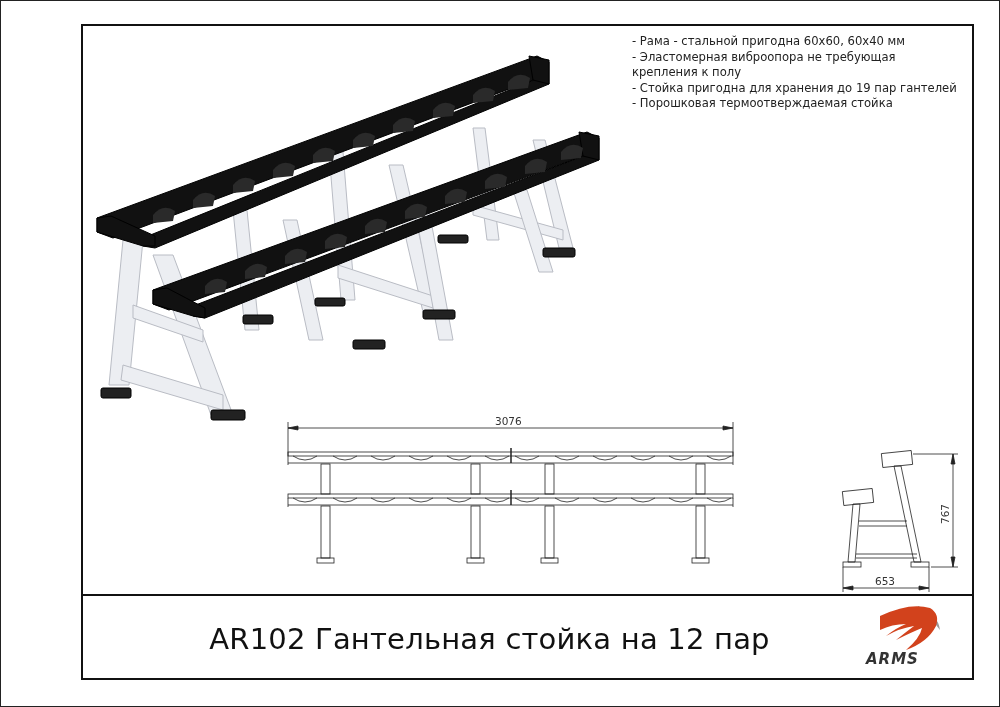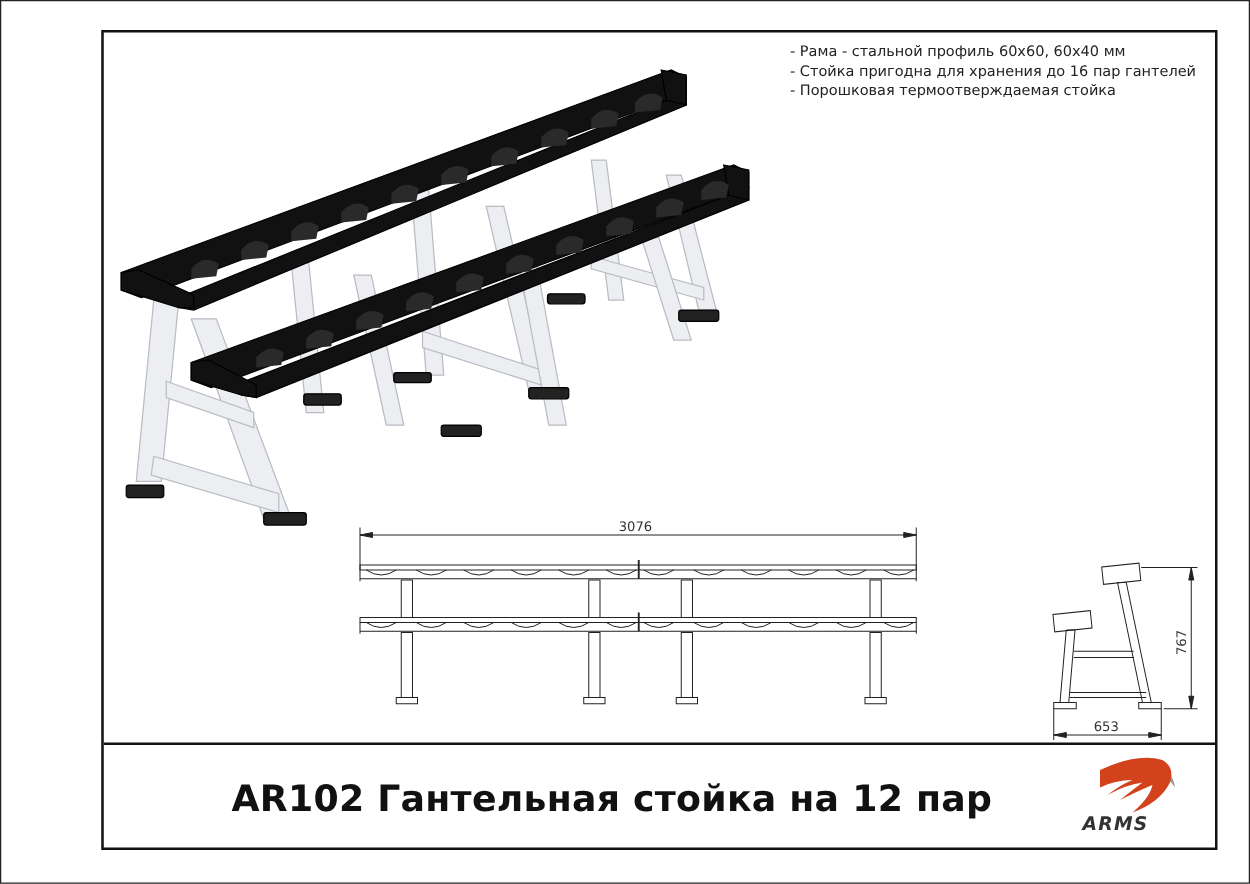--- a/index.html
+++ b/index.html
@@ -3,21 +3,21 @@
 <meta charset="utf-8">
 <style>
   html, body { margin:0; padding:0; background:#ffffff; }
   body { width:1000px; height:707px; position:relative; overflow:hidden;
          font-family:"DejaVu Sans","Liberation Sans",sans-serif; color:#1a1a1a; }
   .outer { position:absolute; left:0; top:0; width:998px; height:705px; border:1px solid #222; }
   .frame { position:absolute; left:81px; top:24px; width:889px; height:652px; border:2px solid #111; }
   .divider { position:absolute; left:0; right:0; top:568px; height:0; border-top:2px solid #111; }
   .features { position:absolute; left:549px; top:8px; width:330px; font-size:11.6px; line-height:15.5px; color:#222; }
   .features div { white-space:normal; }
-  .title { position:absolute; left:0; right:0; top:596px; text-align:center; font-size:29px; font-weight:700; letter-spacing:0.2px; color:#111;
+  .title { position:absolute; left:0; right:0; top:596px; text-align:center; font-size:29px; font-weight:400; letter-spacing:0.2px; color:#111;
            font-family:"DejaVu Sans","Liberation Sans",sans-serif; }
   .title span { position:relative; left:-38px; }
   .render { position:absolute; left:10px; top:14px; }
   .front { position:absolute; left:200px; top:390px; }
   .side { position:absolute; left:740px; top:418px; }
   .dim { font-size:10.5px; fill:#333; font-family:"DejaVu Sans","Liberation Sans",sans-serif; }
   .logo { position:absolute; left:775px; top:576px; }
 </style>
 </head>
 <body>
@@ -95,22 +95,23 @@
       <path d="M272,186 q10,-12 22,-4 l-2,10 -20,2z"></path>
       <path d="M312,171 q10,-12 22,-4 l-2,10 -20,2z"></path>
       <path d="M352,156 q10,-12 22,-4 l-2,10 -20,2z"></path>
       <path d="M392,141 q10,-12 22,-4 l-2,10 -20,2z"></path>
       <path d="M432,126 q10,-12 22,-4 l-2,10 -20,2z"></path>
       <path d="M468,112 q10,-12 22,-4 l-2,10 -20,2z"></path>
     </g>
   </svg>
 
   <div class="features">
-    <div>- Рама - стальной профиль 60x60, 60x40 мм</div>
-    <div>- Стойка пригодна для хранения до 16 пар гантелей</div>
+    <div>- Рама - стальной пригодна 60x60, 60x40 мм</div>
+    <div>- Эластомерная виброопора не требующая крепления к полу</div>
+    <div>- Стойка пригодна для хранения до 19 пар гантелей</div>
     <div>- Порошковая термоотверждаемая стойка</div>
   </div>
 
   <svg class="front" width="460" height="150" viewBox="0 0 460 150">
     <g stroke="#222" stroke-width="0.8" fill="none">
 
       <line x1="5" y1="6" x2="5" y2="40"></line>
       <line x1="450" y1="6" x2="450" y2="40"></line>
       <line x1="5" y1="12" x2="450" y2="12"></line>
       <polygon points="5,12 15,10 15,14" fill="#222"></polygon>

